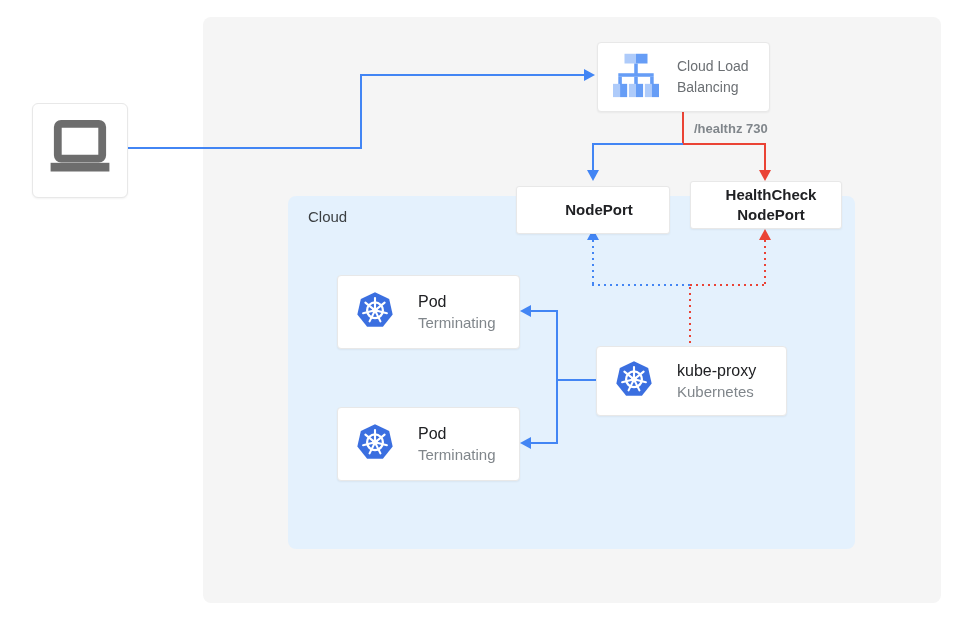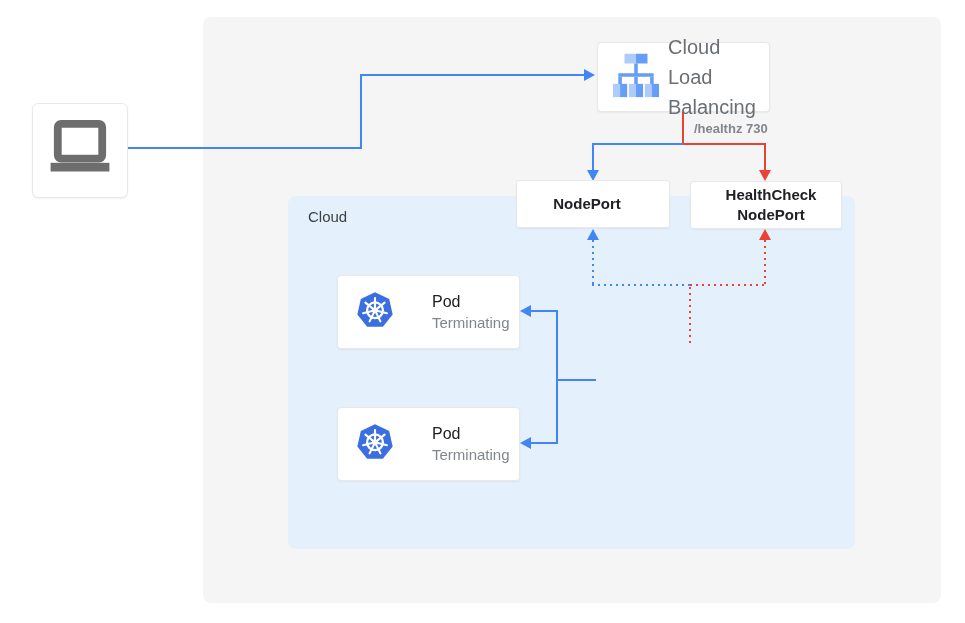--- a/index.html
+++ b/index.html
@@ -11,30 +11,30 @@
   .canvas{position:relative;width:965px;height:623px;background:#ffffff;overflow:hidden;
     font-family:"Liberation Sans",sans-serif;-webkit-font-smoothing:antialiased;}
   .panel{position:absolute;border-radius:8px;}
   .panel-outer{left:203px;top:17px;width:738px;height:586px;background:var(--panel-bg);}
   .panel-nodes{left:288px;top:196px;width:567px;height:353px;background:var(--nodes-bg);}
   .region-label{position:absolute;left:308px;top:208px;font-size:15px;color:#3c4043;}
   .card{position:absolute;background:#ffffff;border:1px solid var(--card-border);
     border-radius:4px;box-shadow:0 1px 2px rgba(0,0,0,.05);display:flex;align-items:center;}
   .card-clb{left:597px;top:42px;width:171px;height:68px;}
   .card-client{left:32px;top:103px;width:94px;height:93px;justify-content:center;border-radius:6px;}
-  .card-port{left:516px;top:180px;width:152px;height:46px;justify-content:flex-start;border-radius:3px;}
+  .card-port{left:516px;top:186px;width:152px;height:46px;justify-content:flex-end;border-radius:3px;}
   .card-hcport{left:690px;top:181px;width:150px;height:46px;justify-content:flex-end;border-radius:3px;}
   .card-pod1{left:337px;top:275px;width:181px;height:72px;}
   .card-pod2{left:337px;top:407px;width:181px;height:72px;}
   .card-kproxy{left:596px;top:346px;width:189px;height:68px;}
   .port-label{font-weight:bold;font-size:15px;color:var(--title-text);text-align:center;line-height:1.35;width:140px;}
   .clb-icon{margin-left:13px;flex:0 0 auto;}
-  .clb-text{margin-left:7px;font-size:20px;color:var(--muted-text);line-height:1.5;width:96px;}
+  .clb-text{margin-left:16px;font-size:14px;color:var(--muted-text);line-height:1.5;width:96px;}
   .k8s-icon{margin-left:16px;flex:0 0 auto;}
-  .card-text{margin-left:36px;}
+  .card-text{margin-left:22px;}
   .card-title{font-size:16px;color:var(--title-text);line-height:1.35;}
   .card-sub{font-size:15px;color:var(--subtitle-text);line-height:1.35;}
   .healthz{position:absolute;left:694px;top:121px;font-size:13px;font-weight:bold;color:var(--subtitle-text);}
   .hl,.vl{position:absolute;}
   .hl{height:2px;} .vl{width:2px;}
   .b{background:var(--blue);} .r{background:var(--red);}
   .hd{position:absolute;height:2px;}
   .vd{position:absolute;width:2px;}
   .hd.bd{background:repeating-linear-gradient(to right,var(--blue) 0 2px,transparent 2px 6px);}
   .hd.rd{background:repeating-linear-gradient(to right,var(--red) 0 2px,transparent 2px 6px);}
@@ -163,14 +163,36 @@
         <circle cx="12" cy="12.2" r="4.5" fill="none" stroke="#ffffff" stroke-width="1.3"></circle>
         <circle cx="12" cy="12.2" r="1.7" fill="#ffffff"></circle>
       </svg>
     </span>
     <div class="card-text">
       <div class="card-title">Pod</div>
       <div class="card-sub">Terminating</div>
     </div>
   </div>
 
+  <div class="card card-kproxy">
+    <span class="k8s-icon">
+      <svg width="42" height="42" viewBox="0 0 24 24">
+        <polygon points="12,1.8 20.1,5.7 22.1,14.5 16.5,21.6 7.5,21.6 1.9,14.5 3.9,5.7" fill="#3b6fe0"></polygon>
+        <g stroke="#ffffff" stroke-width="1.2" stroke-linecap="round">
+          <line x1="12" y1="12.2" x2="12" y2="5.2"></line>
+          <line x1="12" y1="12.2" x2="17.5" y2="7.8"></line>
+          <line x1="12" y1="12.2" x2="18.8" y2="13.8"></line>
+          <line x1="12" y1="12.2" x2="15.1" y2="18.5"></line>
+          <line x1="12" y1="12.2" x2="8.9" y2="18.5"></line>
+          <line x1="12" y1="12.2" x2="5.2" y2="13.8"></line>
+          <line x1="12" y1="12.2" x2="6.5" y2="7.8"></line>
+        </g>
+        <circle cx="12" cy="12.2" r="4.5" fill="none" stroke="#ffffff" stroke-width="1.3"></circle>
+        <circle cx="12" cy="12.2" r="1.7" fill="#ffffff"></circle>
+      </svg>
+    </span>
+    <div class="card-text">
+      <div class="card-title">kube-proxy</div>
+      <div class="card-sub">Kubernetes</div>
+    </div>
+  </div>
 
 </div>
 
 </body></html>

